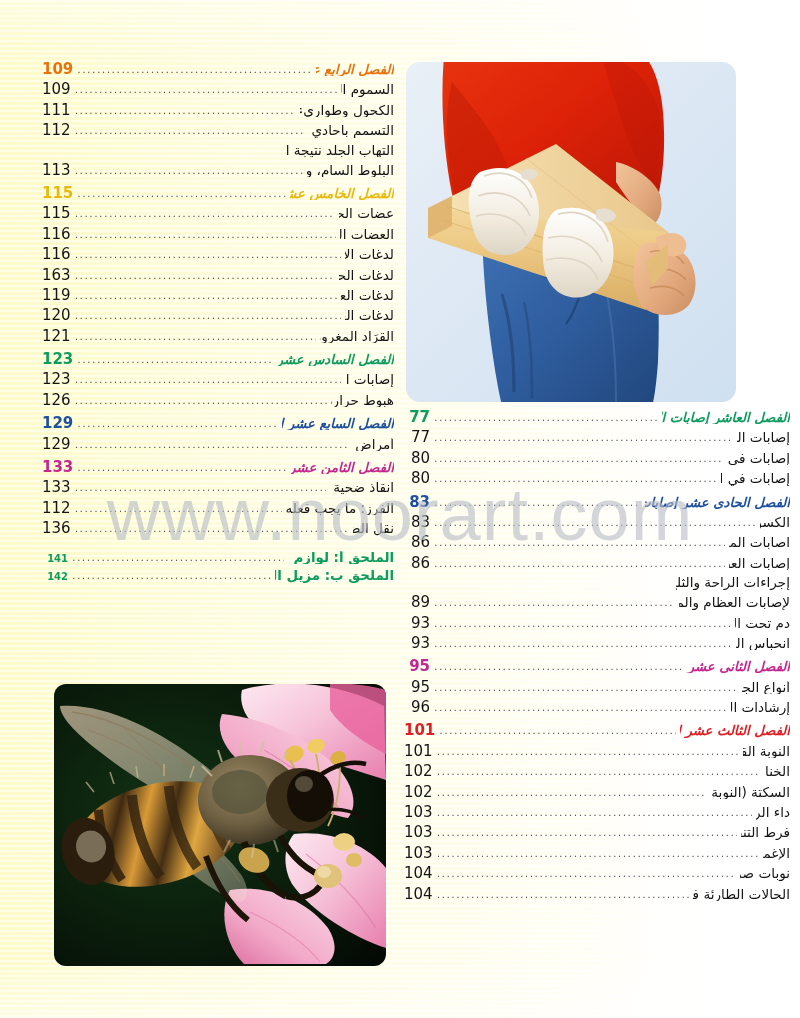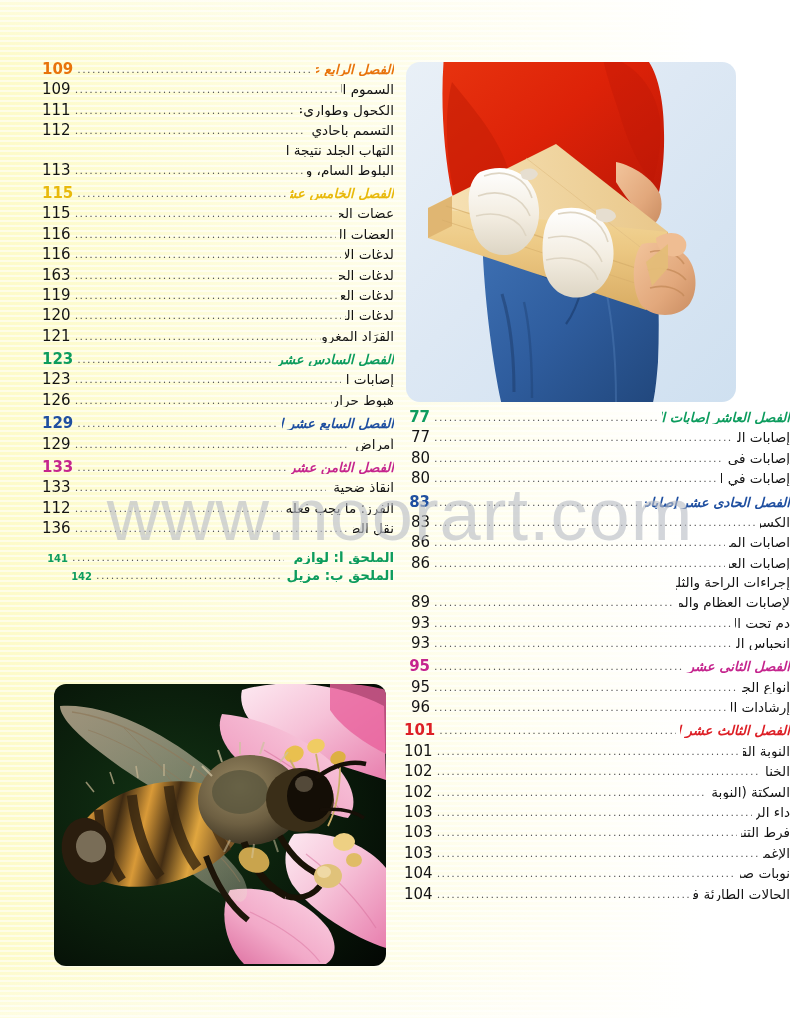--- a/index.html
+++ b/index.html
@@ -495,21 +495,21 @@
     </div>
     <div class="spacer-md"></div>
     <div class="toc-row appendix">
       <span class="title" style="color: rgb(13, 156, 94);">الملحق أ: لوازم الإسعافات الأولية</span>
       <span class="dots">..........................................................................................</span>
       <span class="page" style="color: rgb(13, 156, 94);">141</span>
     </div>
     <div class="toc-row appendix">
       <span class="title" style="color: rgb(13, 156, 94);">الملحق ب: مزيل الرجفان الخارجي الآلي</span>
       <span class="dots">..........................................................................................</span>
-      <span class="page" style="color: rgb(13, 156, 94); margin-left: 24px;">142</span>
+      <span class="page" style="color: rgb(13, 156, 94);">142</span>
     </div>
   </div>
 
 <div class="column" id="right-column">
     <div class="toc-row chapter">
       <span class="title" style="color: rgb(13, 156, 94);">الفصل العاشر  إصابات الصدر والبطن والحوض</span>
       <span class="dots">..........................................................................................</span>
       <span class="page" style="color: rgb(13, 156, 94);">77</span>
     </div>
     <div class="toc-row">

